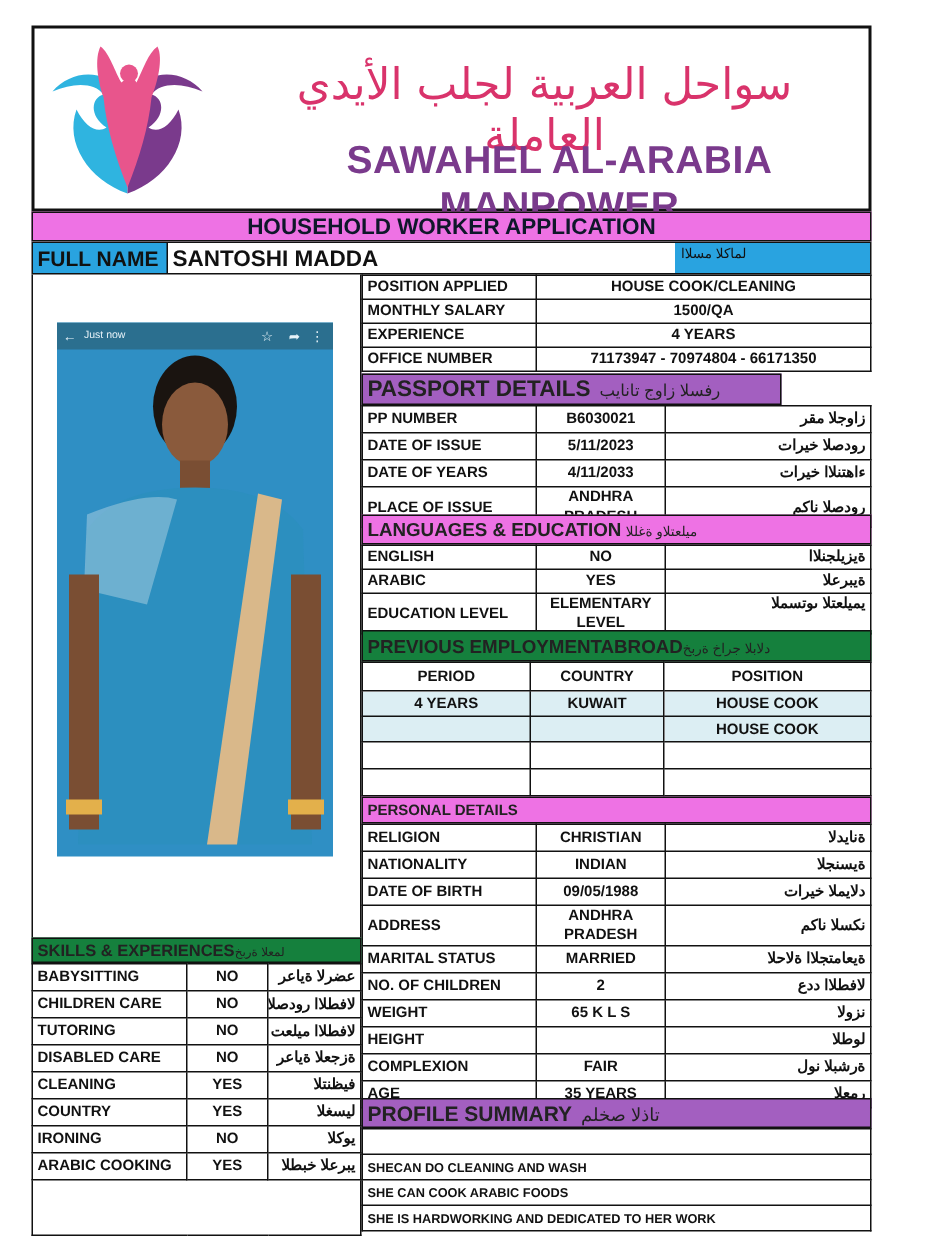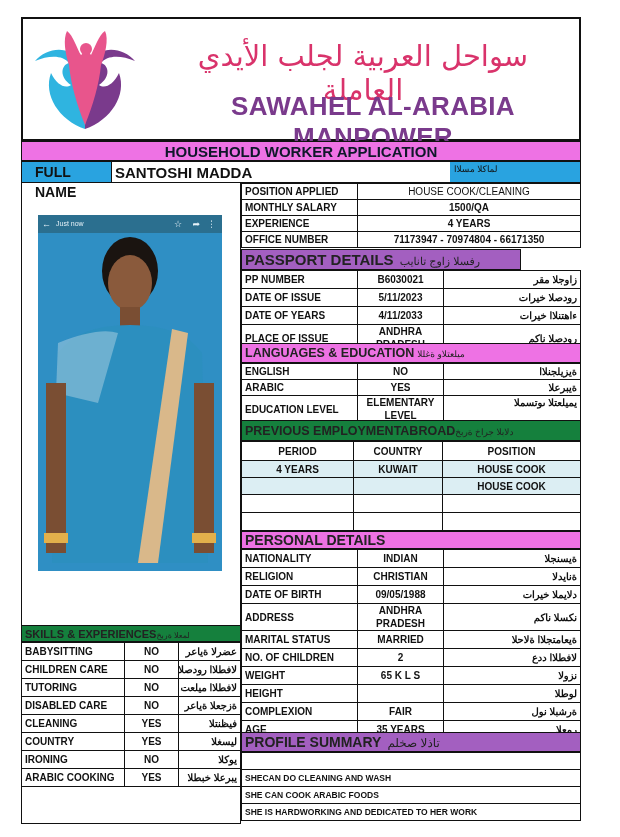--- a/index.html
+++ b/index.html
@@ -5,21 +5,21 @@
   html,body{margin:0;padding:0;background:#ffffff;}
   body{width:620px;height:837px;position:relative;overflow:hidden;font-family:"Liberation Sans",sans-serif;color:#111;}
   .sheet{position:absolute;left:21px;top:17px;width:560px;height:803px;}
   .header{position:absolute;left:0;top:0;width:556px;height:120px;border:2px solid #111;background:#fff;}
   .logo{position:absolute;left:6px;top:6px;width:112px;height:108px;}
   .ar-title{position:absolute;left:140px;top:20px;width:400px;text-align:center;font-size:29px;color:#d9336b;font-family:"DejaVu Sans",sans-serif;direction:rtl;}
   .en-title{position:absolute;left:145px;top:72px;width:410px;text-align:center;font-size:26px;font-weight:bold;color:#7a3a8c;letter-spacing:0.3px;}
   .band{position:absolute;box-sizing:border-box;}
   .app-title{left:0;top:124px;width:560px;height:20px;background:#ee72e4;border:1px solid #111;text-align:center;font-weight:bold;font-size:15px;line-height:19px;color:#0f172a;}
   .name-row{left:0;top:144px;width:560px;height:22px;border:1px solid #111;background:#fff;}
-  .name-label{position:absolute;left:0;top:0;width:90px;height:20px;background:#29a3e0;font-weight:bold;font-size:14px;line-height:20px;padding-left:13px;box-sizing:border-box;border-right:1px solid #111;}
+  .name-label{position:absolute;left:0;top:0;width:90px;height:20px;background:#29a3e0;font-weight:bold;font-size:14px;line-height:20px;padding-left:3px;box-sizing:border-box;border-right:1px solid #111;}
   .name-value{position:absolute;left:93px;top:1px;font-weight:bold;font-size:15px;line-height:20px;}
   .name-ar{position:absolute;right:0;top:0;width:130px;height:20px;background:#29a3e0;font-size:9px;line-height:14px;direction:rtl;padding-left:4px;box-sizing:border-box;text-align:left;}
   .left-box{left:0;top:166px;width:220px;height:442px;border-left:1px solid #111;border-right:1px solid #111;}
   .photo{position:absolute;left:16px;top:32px;width:184px;height:356px;background:#2f8fc4;overflow:hidden;}
   .photo .statusbar{position:absolute;left:0;top:0;width:100%;height:18px;background:#2b6f8f;color:#e6f2f8;font-size:7px;line-height:18px;padding-left:18px;box-sizing:border-box;}
   table.grid{border-collapse:collapse;position:absolute;table-layout:fixed;}
   table.grid td{border:1px solid #111;padding:0 3px;font-size:10px;font-weight:bold;height:15px;line-height:13px;white-space:nowrap;overflow:hidden;}
   td.c{text-align:center;}
   td.ar{font-weight:normal;font-size:8px;direction:rtl;text-align:right;margin-top:29px;}
   .sec{font-weight:bold;font-size:14px;color:#222;box-sizing:border-box;border:1px solid #111;padding-left:3px;}
@@ -79,21 +79,21 @@
   </div>
 
   <table class="grid" style="left:220px;top:166px;width:340px;">
     <colgroup>
         <col style="width:116px">
         <col>
       </colgroup>
     <tbody>
         <tr>
           <td>POSITION APPLIED</td>
-          <td class="c" style="font-weight:normal">HOUSE COOK/CLEANING</td>
+          <td class="c" style="font-weight:bold">HOUSE COOK/CLEANING</td>
         </tr>
     <tr>
           <td>MONTHLY SALARY</td>
           <td class="c">1500/QA</td>
         </tr>
     <tr>
           <td>EXPERIENCE</td>
           <td class="c">4 YEARS</td>
         </tr>
     <tr>
@@ -195,39 +195,39 @@
       <td class="c"></td>
     </tr>
     <tr style="height:18px">
       <td class="c"></td>
       <td class="c"></td>
       <td class="c"></td>
     </tr>
   </tbody>
     </table>
 
-  <div class="band sec pink" style="left:220px;top:514px;width:340px;height:18px;line-height:17px;font-size:14px;">
+  <div class="band sec pink" style="left:220px;top:514px;width:340px;height:18px;line-height:17px;font-size:10px;">
     <span>PERSONAL DETAILS</span>
   </div>
   <table class="grid" style="left:220px;top:532px;width:340px;">
     <colgroup>
         <col style="width:116px">
         <col style="width:86px">
         <col>
       </colgroup>
     <tbody>
         <tr style="height:18px">
+          <td>RELIGION</td>
+          <td class="c">CHRISTIAN</td>
+          <td class="ar">ةنايدلا</td>
+        </tr>
+    <tr style="height:18px">
           <td>NATIONALITY</td>
           <td class="c">INDIAN</td>
           <td class="ar">ةيسنجلا</td>
-        </tr>
-    <tr style="height:18px">
-          <td>RELIGION</td>
-          <td class="c">CHRISTIAN</td>
-          <td class="ar">ةنايدلا</td>
         </tr>
     <tr style="height:18px">
           <td>DATE OF BIRTH</td>
           <td class="c">09/05/1988</td>
           <td class="ar">دلايملا خيرات</td>
         </tr>
     <tr style="height:20px">
           <td>ADDRESS</td>
           <td class="c two">ANDHRA PRADESH</td>
           <td class="ar">نكسلا ناكم</td>

